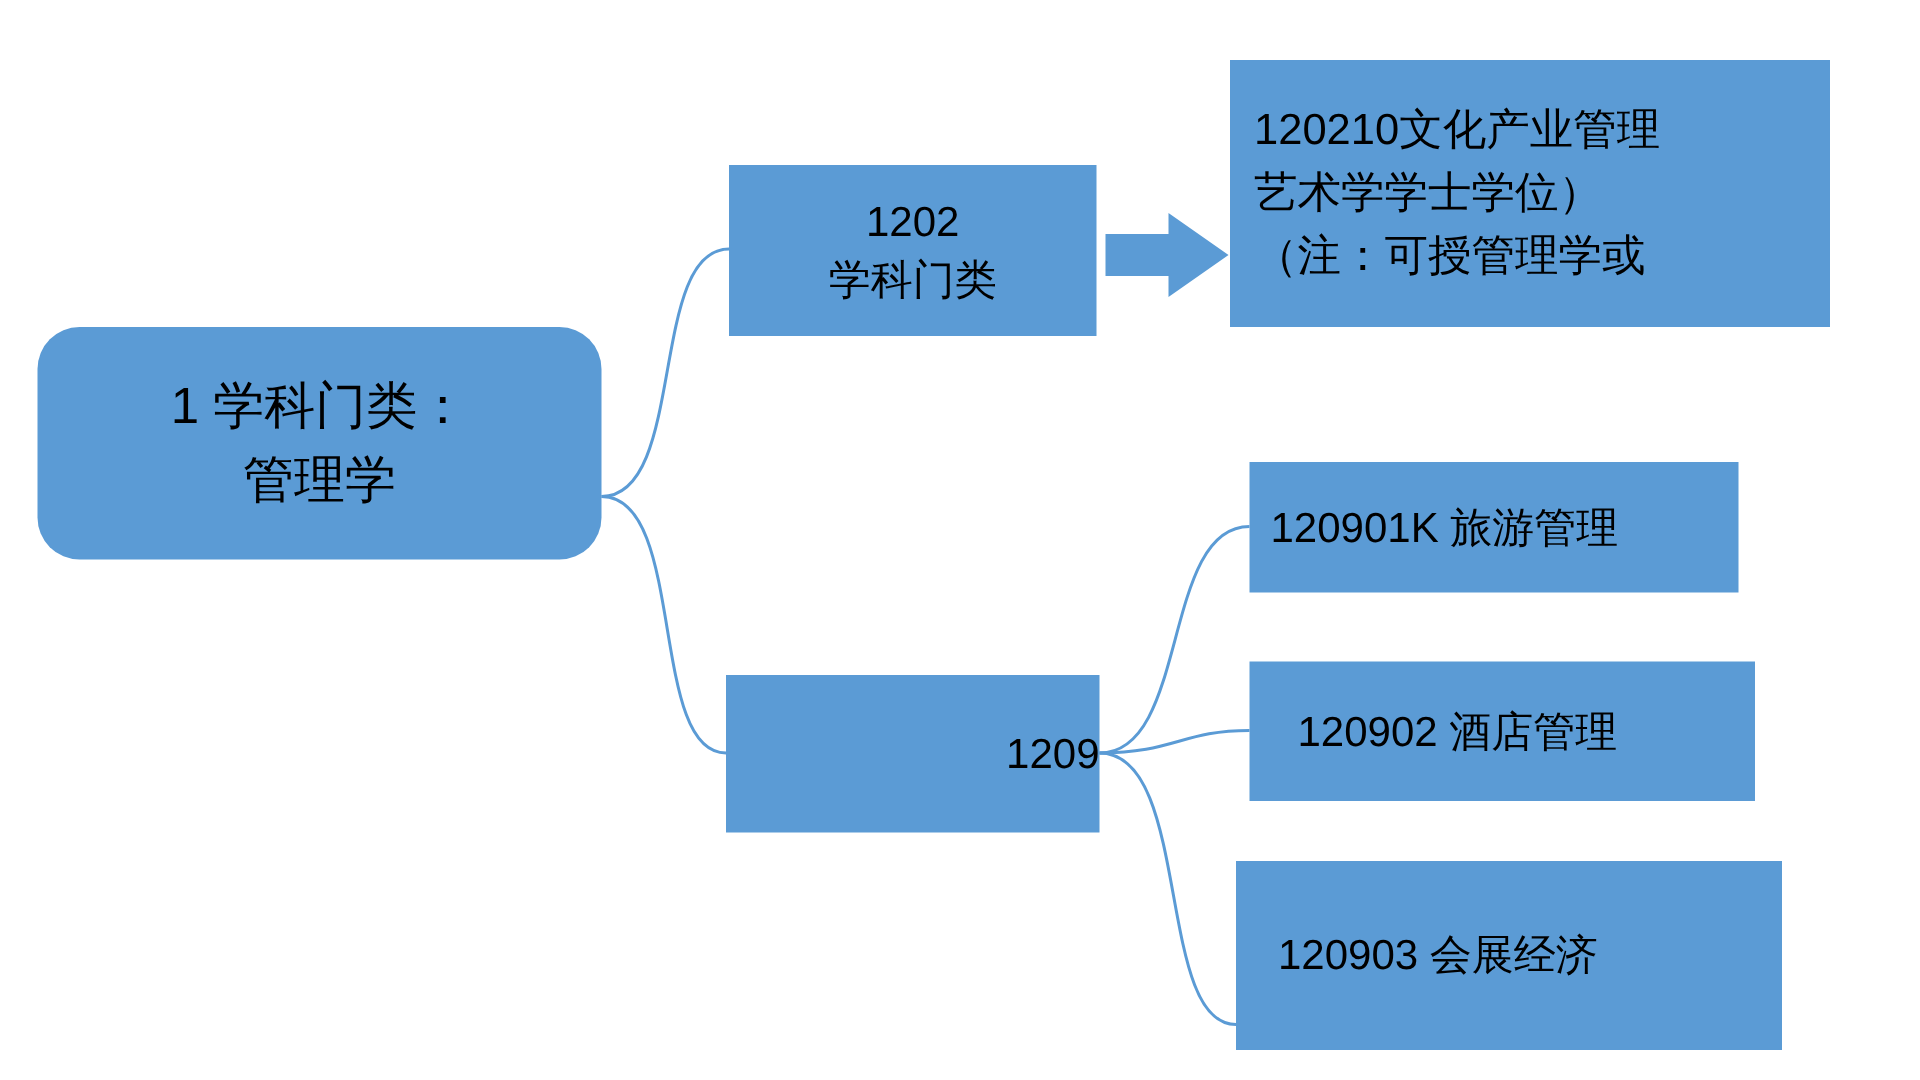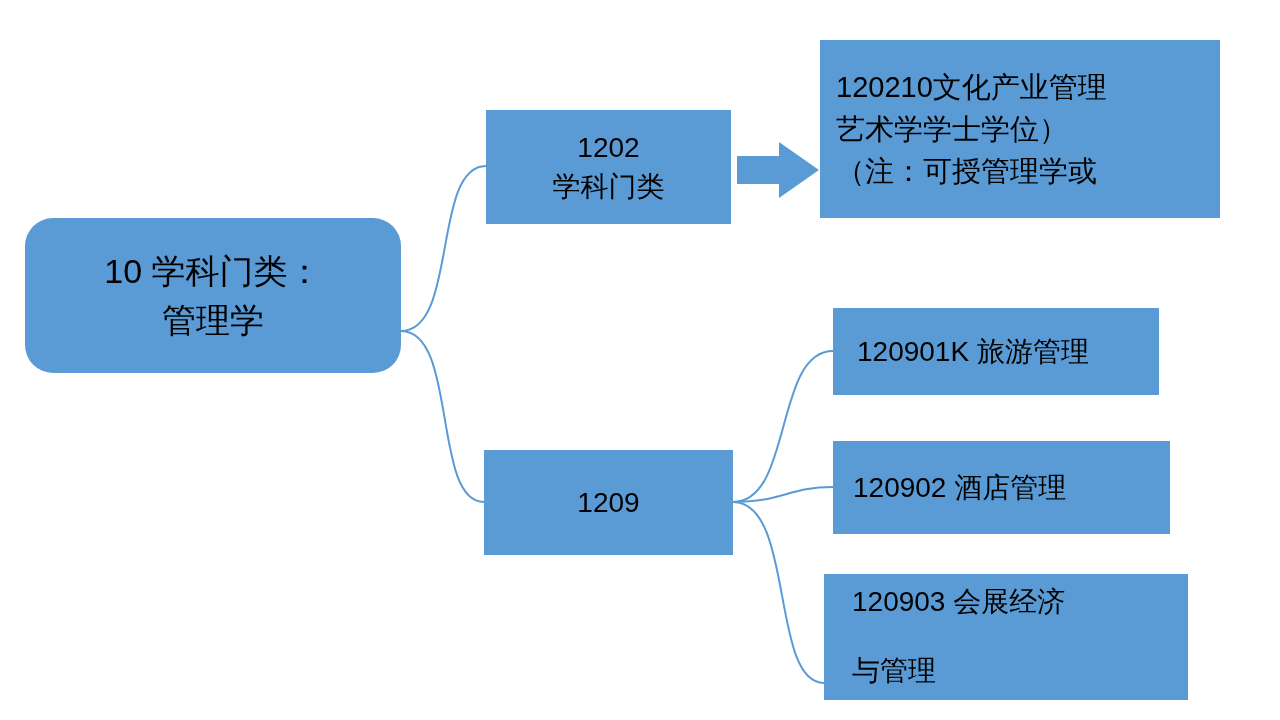--- a/index.html
+++ b/index.html
@@ -38,39 +38,40 @@
   }
   .node-1202 {
     left: 486px; top: 110px; width: 245px; height: 114px;
     font-size: 28px;
     line-height: 1.4;
   }
   .node-1209 {
     left: 484px; top: 450px; width: 249px; height: 105px;
     font-size: 28px;
     line-height: 1.4;
+    text-align: right;
   }
   .node-120210 {
     left: 820px; top: 40px; width: 400px; height: 178px;
     font-size: 29px;
     text-align: left;
     padding: 8px 12px 8px 16px;
     line-height: 1.45;
   }
   .node-120901K {
     left: 833px; top: 308px; width: 326px; height: 87px;
     font-size: 28px;
     text-align: left;
-    padding-left: 24px;
+    padding-left: 14px;
   }
   .node-120902 {
     left: 833px; top: 441px; width: 337px; height: 93px;
     font-size: 28px;
     text-align: left;
-    padding-left: 20px;
+    padding-left: 32px;
   }
   .node-120903 {
     left: 824px; top: 574px; width: 364px; height: 126px;
     font-size: 28px;
     text-align: left;
     padding-left: 28px;
     line-height: 1.45;
     gap: 28px;
   }
 </style>
@@ -82,21 +83,21 @@
   <svg class="connectors" viewBox="0 0 1280 720" xmlns="http://www.w3.org/2000/svg">
     <path d="M401,331 C458,331 432,166 486,166" fill="none" stroke-width="2" stroke="#5B9BD5"></path>
     <path d="M401,331 C458,331 432,502 484,502" fill="none" stroke-width="2" stroke="#5B9BD5"></path>
     <path d="M733,502 C793,502 774,351 833,351" fill="none" stroke-width="2" stroke="#5B9BD5"></path>
     <path d="M733,502 C783,502 788,487 833,487" fill="none" stroke-width="2" stroke="#5B9BD5"></path>
     <path d="M733,502 C795,502 770,683 824,683" fill="none" stroke-width="2" stroke="#5B9BD5"></path>
     <polygon points="737,156 779,156 779,142 819,170 779,198 779,184 737,184" fill="#5B9BD5"></polygon>
   </svg>
 
   <div class="box node-root">
-    <div class="line">10 学科门类：</div>
+    <div class="line">1 学科门类：</div>
     <div class="line">管理学</div>
   </div>
 
   <div class="box node-1202">
     <div class="line">1202</div>
     <div class="line">学科门类</div>
   </div>
 
   <div class="box node-1209">
     <div class="line">1209</div>
@@ -111,16 +112,15 @@
   <div class="box node-120901K">
     <div class="line">120901K 旅游管理</div>
   </div>
 
   <div class="box node-120902">
     <div class="line">120902 酒店管理</div>
   </div>
 
   <div class="box node-120903">
     <div class="line">120903 会展经济</div>
-    <div class="line">与管理</div>
   </div>
 
 </div>
 
 </body></html>

